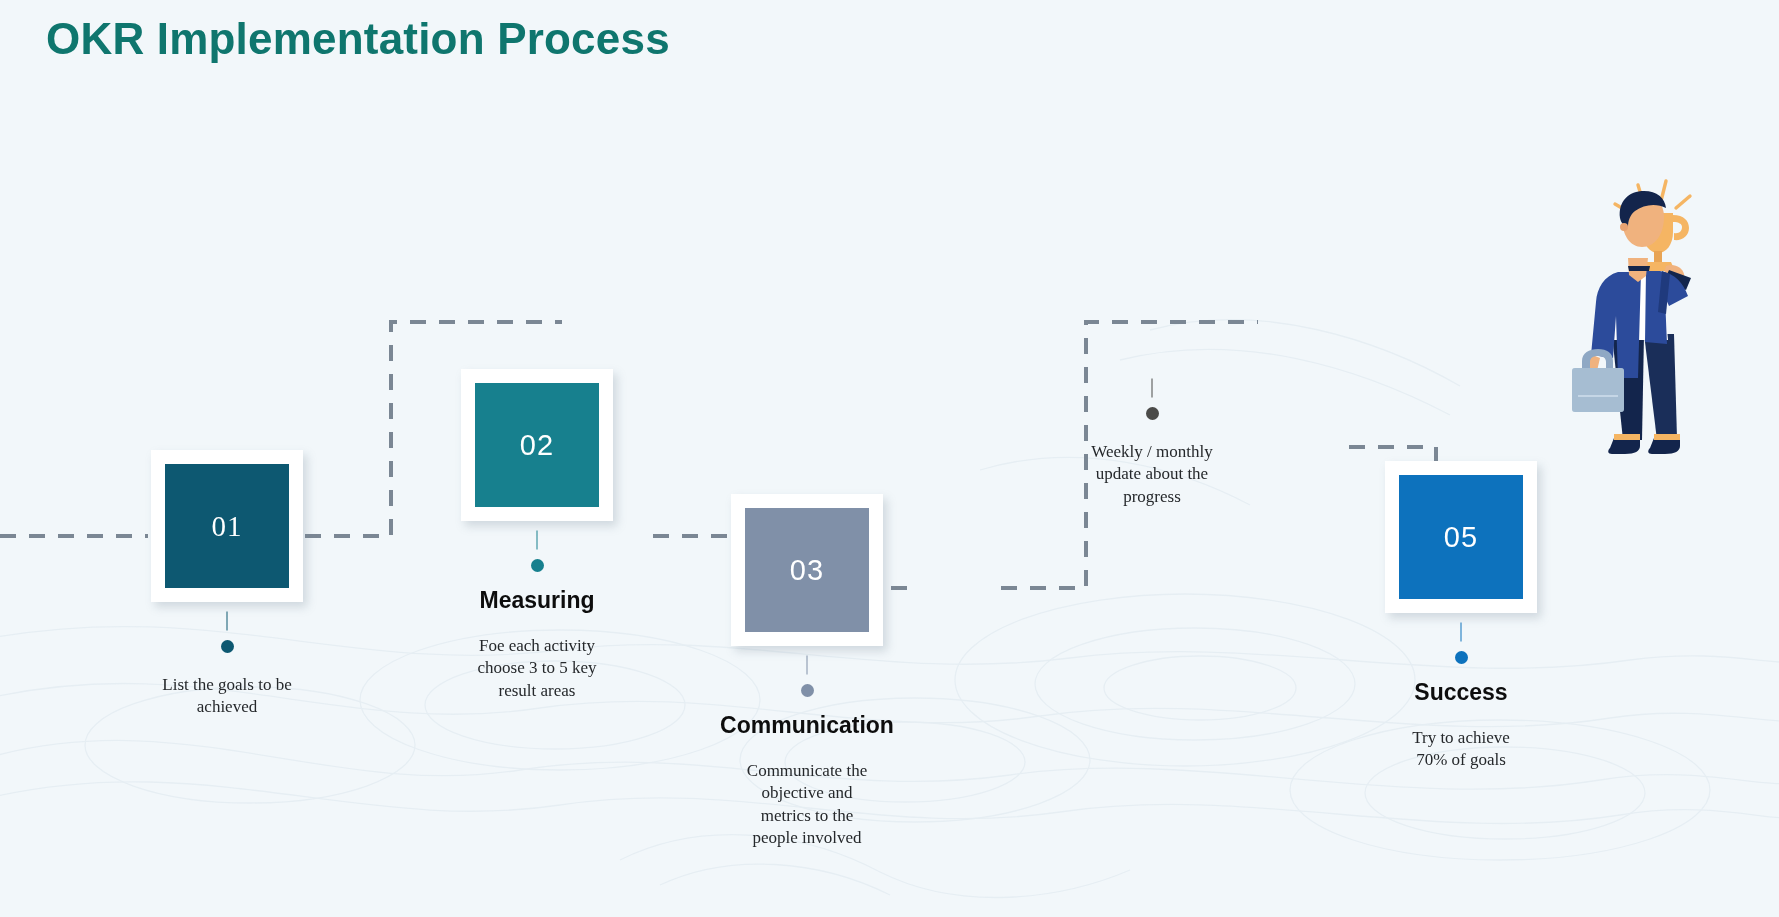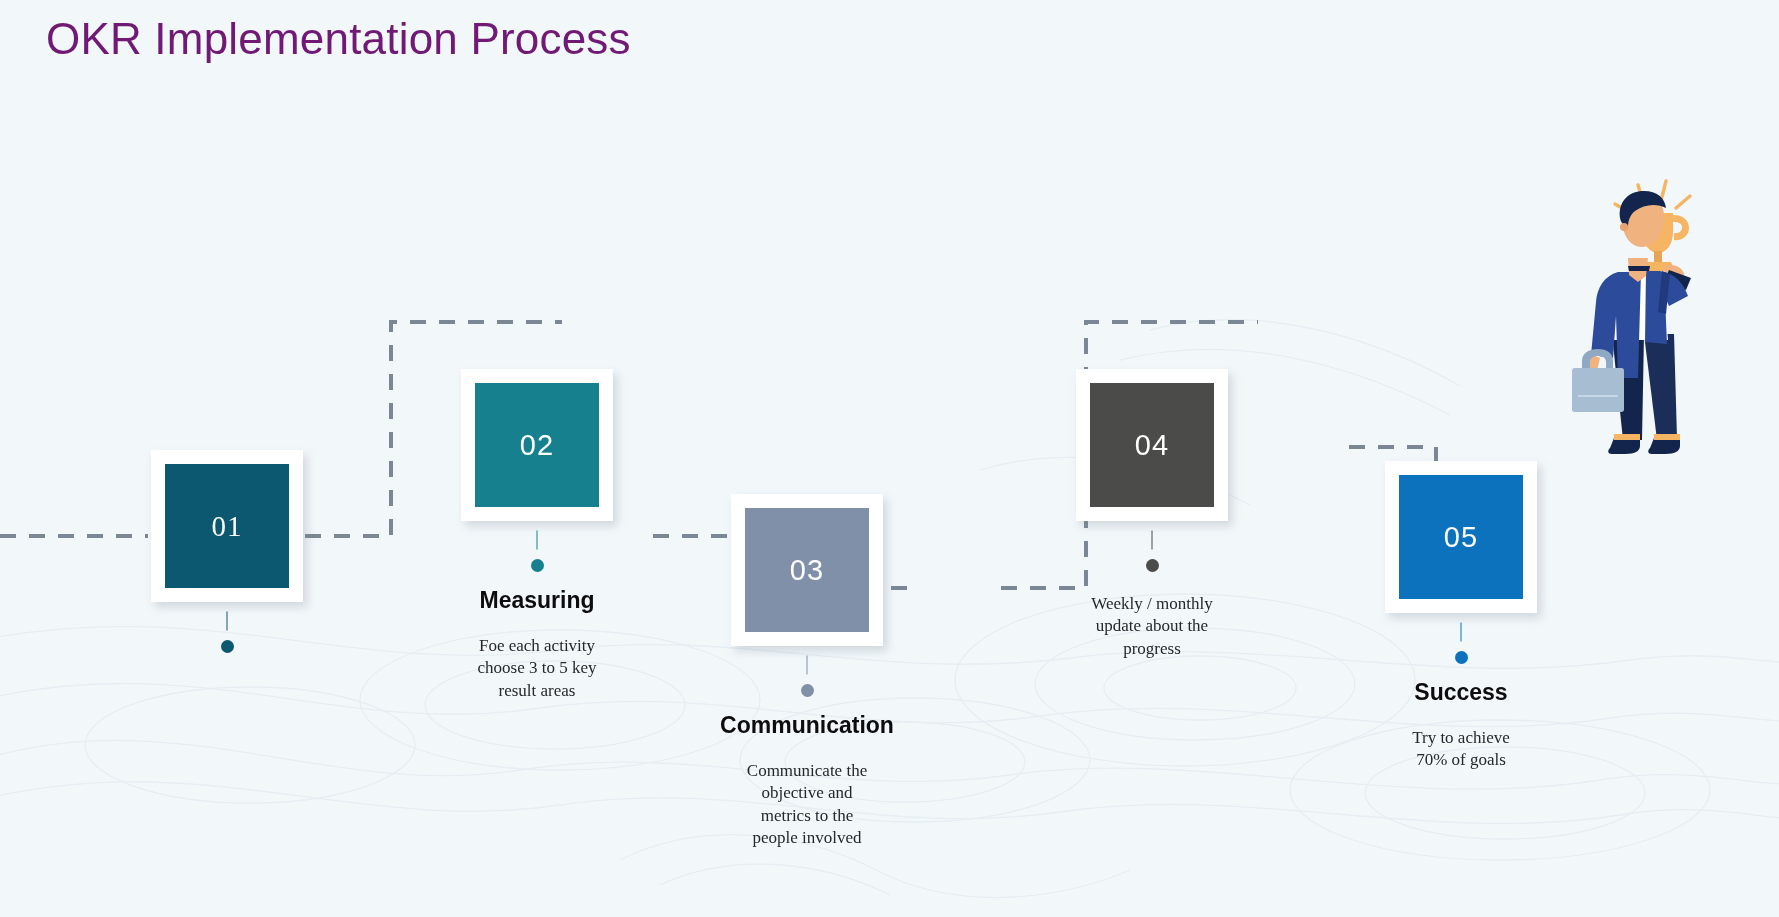--- a/index.html
+++ b/index.html
@@ -15,22 +15,22 @@
   .bg-topo{
     position:absolute;inset:0;
     pointer-events:none;
     opacity:.55;
   }
 
   .slide-title{
     position:absolute;
     left:46px; top:14px;
     font-size:44px;
-    font-weight:normal;
-    color:#701a75;
+    font-weight:bold;
+    color:#0f766e;
     letter-spacing:.2px;
     white-space:nowrap;
   }
 
   
   .connectors{position:absolute;inset:0;pointer-events:none;}
 
   
   .step{
     position:absolute;
@@ -130,20 +130,22 @@
 </svg>
 
 <div class="step" style="left:77px; top:450px;">
   <div class="card">
     <div class="card-inner" style="background:#0d5871;font-family:Liberation Serif, serif;">01</div>
   </div>
   <svg class="stem" width="4" height="38" viewBox="0 0 4 38">
       <line x1="2" y1="0" x2="2" y2="38" stroke="#0d5871" stroke-width="2"></line>
     </svg>
   <div class="dot" style="background:#0d5871;"></div>
+  <div class="step-desc" style="white-space:pre-line;">List the goals to be
+achieved</div>
 </div>
 
 <div class="step" style="left:387px; top:369px;">
   <div class="card">
     <div class="card-inner" style="background:#17808e;">02</div>
   </div>
   <svg class="stem" width="4" height="38" viewBox="0 0 4 38">
       <line x1="2" y1="0" x2="2" y2="38" stroke="#17808e" stroke-width="2"></line>
     </svg>
   <div class="dot" style="background:#17808e;"></div>
@@ -162,23 +164,20 @@
     </svg>
   <div class="dot" style="background:#8090a8;"></div>
   <div class="step-title">Communication</div>
   <div class="step-desc" style="white-space:pre-line;">Communicate the
 objective and
 metrics to the
 people involved</div>
 </div>
 
 <div class="step" style="left:1002px; top:369px;">
-  <div class="card">
-    <div class="card-inner" style="background:#4b4b49;">04</div>
-  </div>
   <svg class="stem" width="4" height="38" viewBox="0 0 4 38">
       <line x1="2" y1="0" x2="2" y2="38" stroke="#4b4b49" stroke-width="2"></line>
     </svg>
   <div class="dot" style="background:#4b4b49;"></div>
   <div class="step-desc" style="white-space:pre-line;">Weekly / monthly
 update about the
 progress</div>
 </div>
 
 <div class="step" style="left:1311px; top:461px;">

